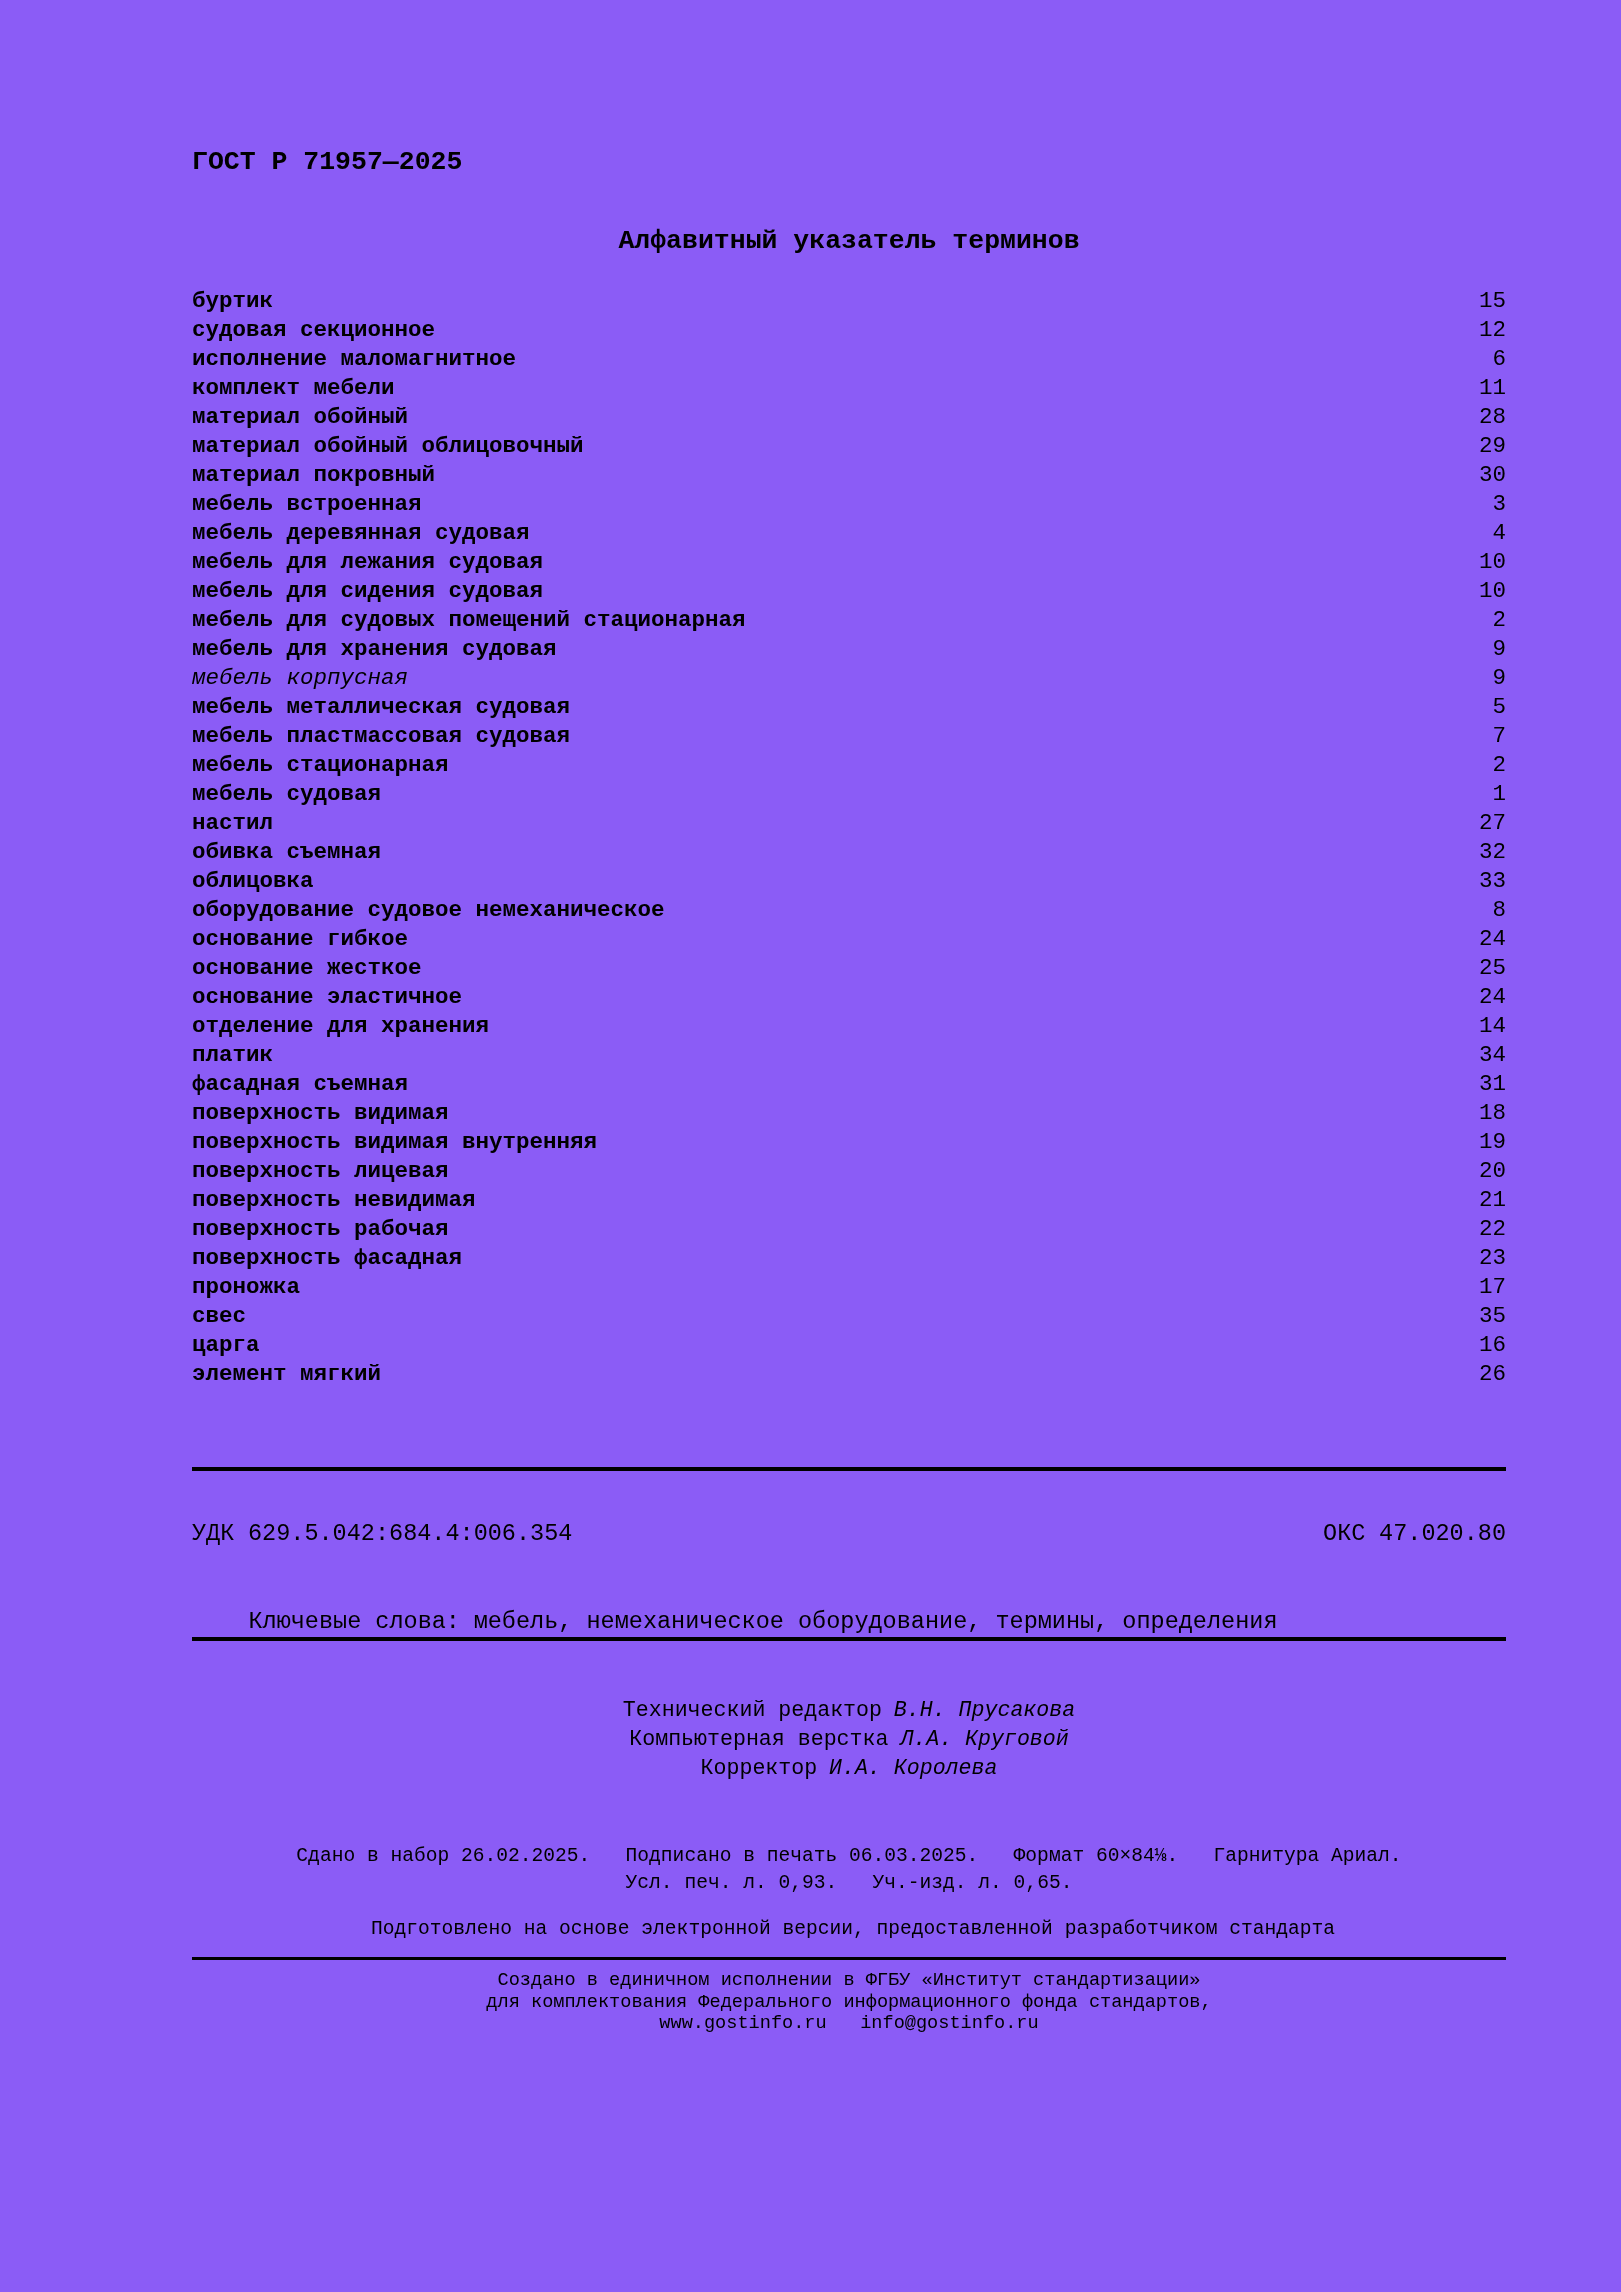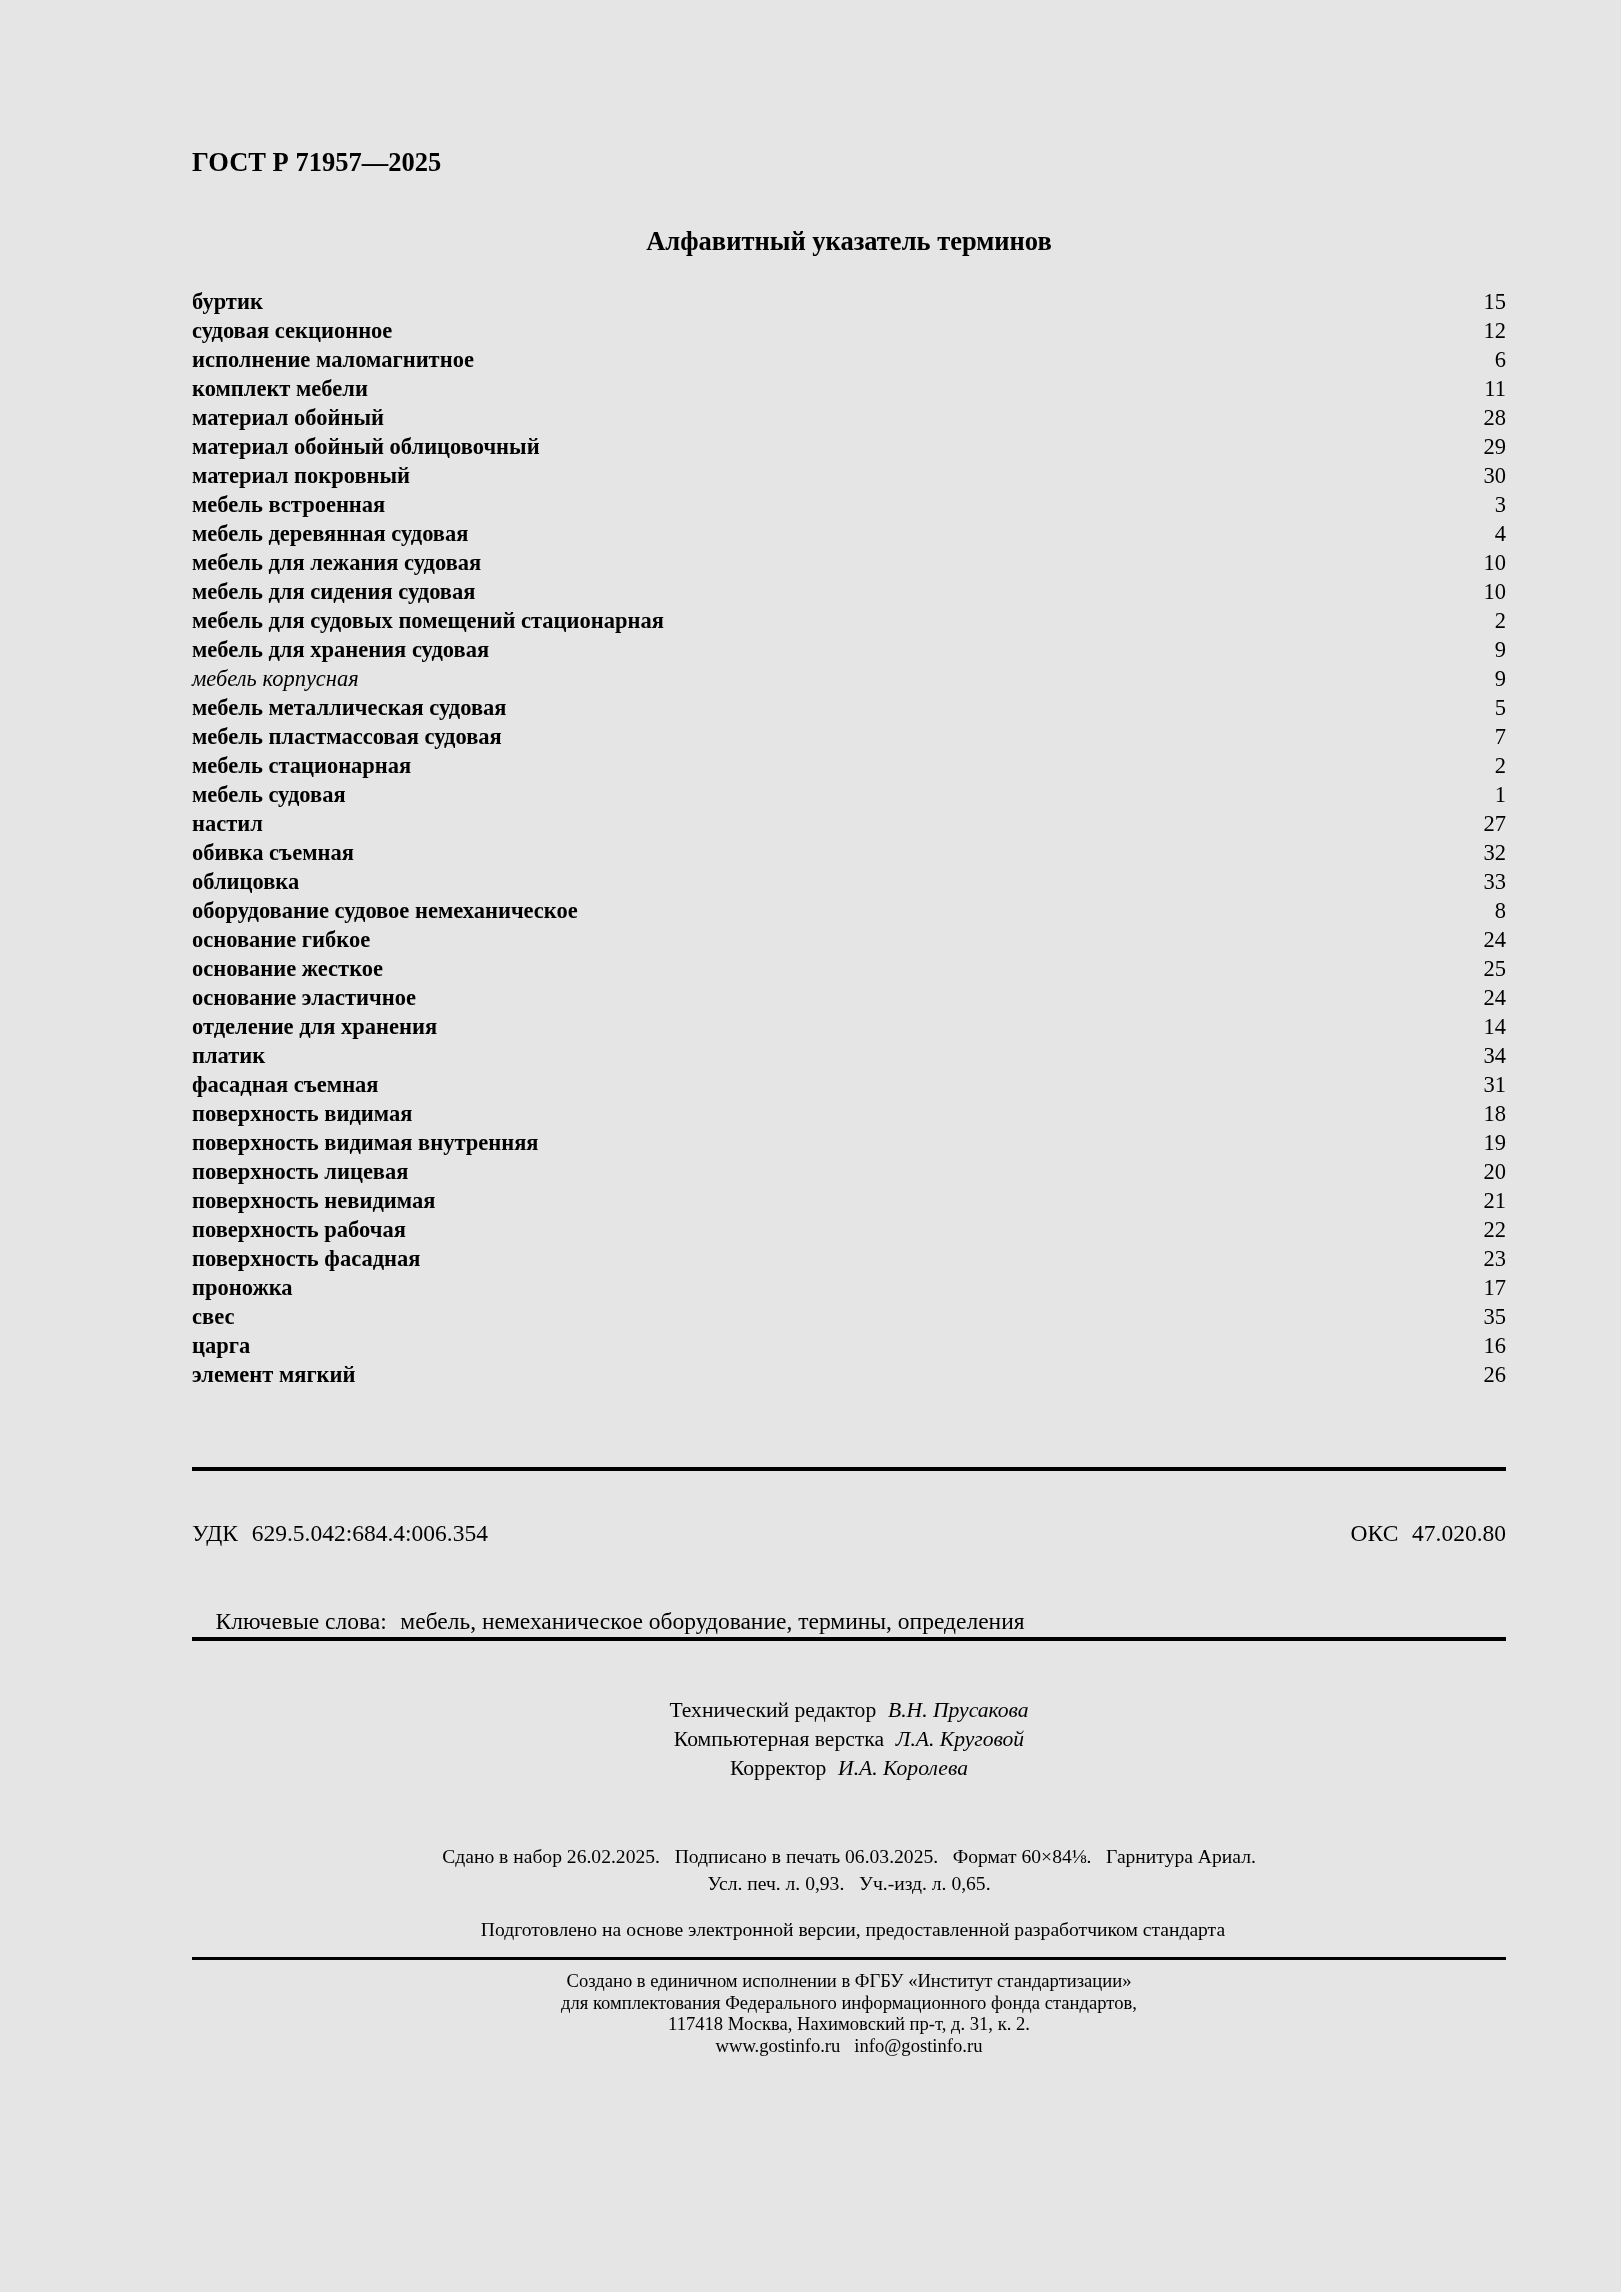--- a/index.html
+++ b/index.html
@@ -1,22 +1,22 @@
 <!DOCTYPE html>
 <html lang="ru"><head>
 <meta charset="utf-8">
 <style>
   html, body { margin: 0; padding: 0; background: #ffffff; }
   .page {
     position: relative;
     width: 1621px;
     height: 2293px;
-    background: #e5e5e5;
+    background: #8b5cf6;
     color: #000000;
-    font-family: Liberation Serif, serif;
+    font-family: Liberation Mono, monospace;
     overflow: hidden;
   }
   .doc-code {
     position: absolute;
     left: 192px; top: 147px;
     font-size: 26.5px; font-weight: bold;
     white-space: pre-wrap;
   }
   .title {
     position: absolute;
@@ -295,18 +295,17 @@
   <div class="print-line print-1">Сдано в набор 26.02.2025.   Подписано в печать 06.03.2025.   Формат 60×84⅛.   Гарнитура Ариал.</div>
   <div class="print-line print-2">Усл. печ. л. 0,93.   Уч.-изд. л. 0,65.</div>
 
   <div class="prepared">Подготовлено на основе электронной версии, предоставленной разработчиком стандарта</div>
 
   <div class="rule rule-3"></div>
 
   <div class="publisher" id="publisher-block">
       <div class="pub-line">Создано в единичном исполнении в ФГБУ «Институт стандартизации»</div>
       <div class="pub-line">для комплектования Федерального информационного фонда стандартов,</div>
-      <div class="pub-line">117418 Москва, Нахимовский пр-т, д. 31, к. 2.</div>
       <div class="pub-line">www.gostinfo.ru   info@gostinfo.ru</div>
     </div>
 
 </div>
 
 
 </body></html>

